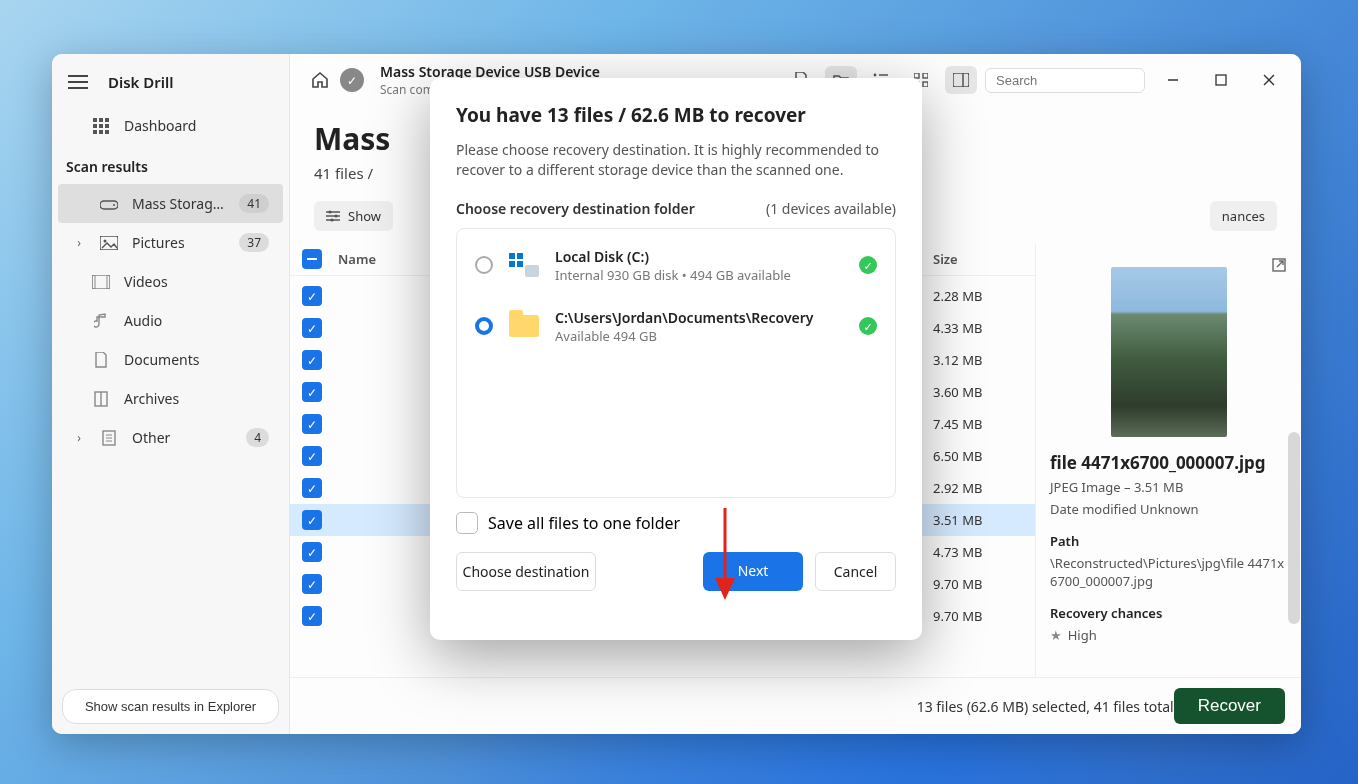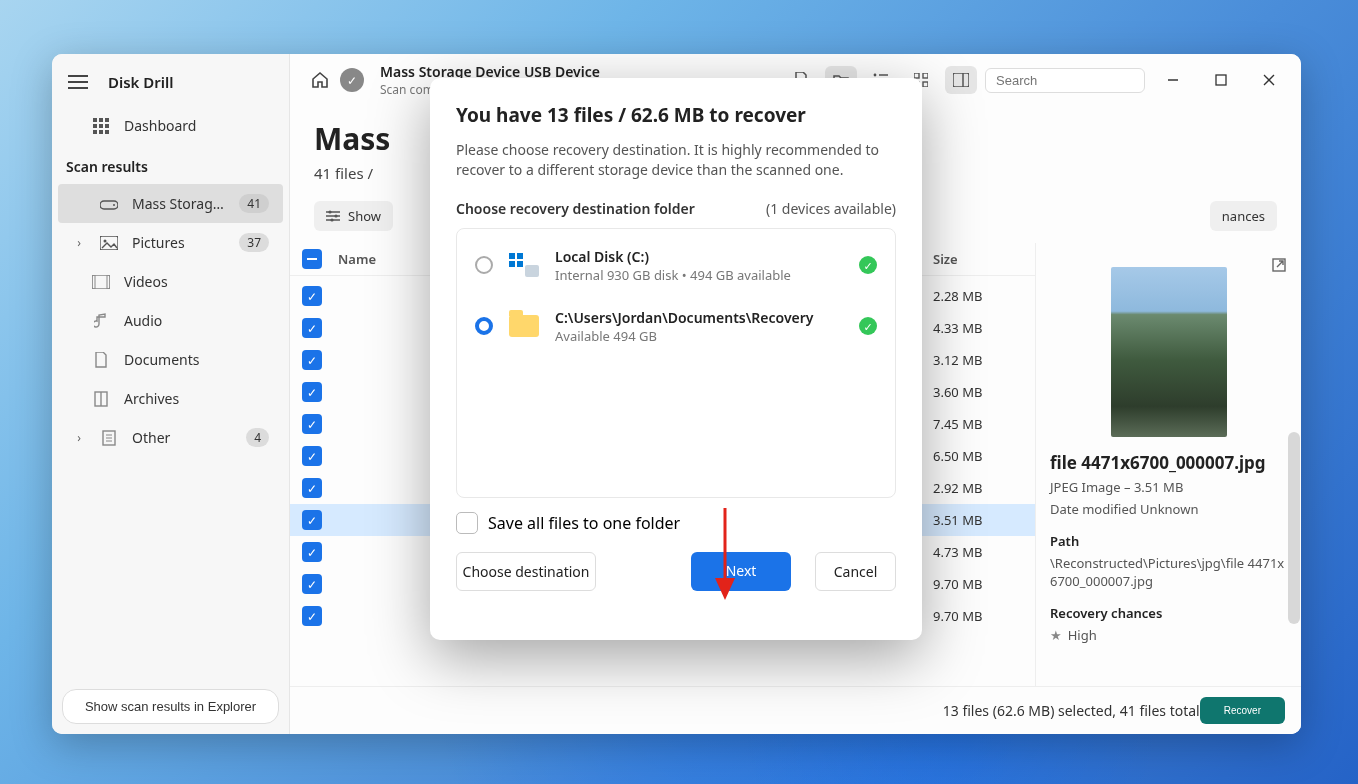--- a/index.html
+++ b/index.html
@@ -112,22 +112,22 @@
 .preview-label { font-weight:600; margin-top:14px; color:#222; }
 .star { color:#888; margin-right:6px; }
 .popout-icon { float:right; color:#666; cursor:pointer; }
 
 .statusbar {
   display:flex; align-items:center; padding:10px 16px; border-top:1px solid #eee;
   font-size:14px; color:#333; background:#fdfdfd;
 }
 .status-text { margin-left:auto; }
 .recover-btn {
-  background:#0f766e; color:#fff; border:none; border-radius:6px;
-  padding:8px 24px; font-size:10px; cursor:pointer;
+  background:#14532d; color:#fff; border:none; border-radius:6px;
+  padding:8px 24px; font-size:17px; cursor:pointer;
 }
 
 .modal {
   position:absolute; left:378px; top:24px; width:492px; height:562px;
   background:#fff; border-radius:10px; box-shadow:0 18px 60px rgba(0,0,0,0.35);
   padding:24px 26px 20px; display:flex; flex-direction:column; z-index:20;
 }
 .modal h2 { font-size:19px; font-weight:700; color:#222; }
 .modal p.desc { font-size:14px; color:#555; margin-top:12px; line-height:1.45; }
 .modal-row-header {
@@ -155,21 +155,21 @@
 .disk-glyph .plug { position:absolute; right:0; bottom:0; width:14px; height:12px; background:#c9d4de; border-radius:2px; }
 .dest-text { flex:1; }
 .dest-title { font-size:14px; font-weight:600; color:#222; }
 .dest-sub { font-size:13px; color:#777; }
 .check-badge {
   width:18px; height:18px; background:#34c759; border-radius:50%;
   display:flex; align-items:center; justify-content:center; color:#fff; font-size:11px;
 }
 .save-all { display:flex; align-items:center; gap:10px; margin-top:14px; }
 .save-all .box { width:22px; height:22px; border:1.5px solid #bbb; border-radius:5px; }
-.modal-actions { display:flex; gap:24px; margin-top:18px;justify-content:flex-end; }
+.modal-actions { display:flex; gap:12px; margin-top:18px;justify-content:flex-end; }
 .btn {
   border-radius:6px; padding:9px 0; font-size:14px; cursor:pointer; text-align:center;
 }
 .btn.choose { border:1px solid #ddd; background:#fff; color:#222; width:140px; }
 .btn.next { background:#1b73e8; color:#fff; border:none; width:100px; margin-left:auto; }
 .btn.cancel { border:1px solid #ddd; background:#fff; color:#222; width:81px; }
 
 .arrow {
   position:absolute; left:658px; top:450px; width:30px; height:100px;
   z-index:30; pointer-events:none;

